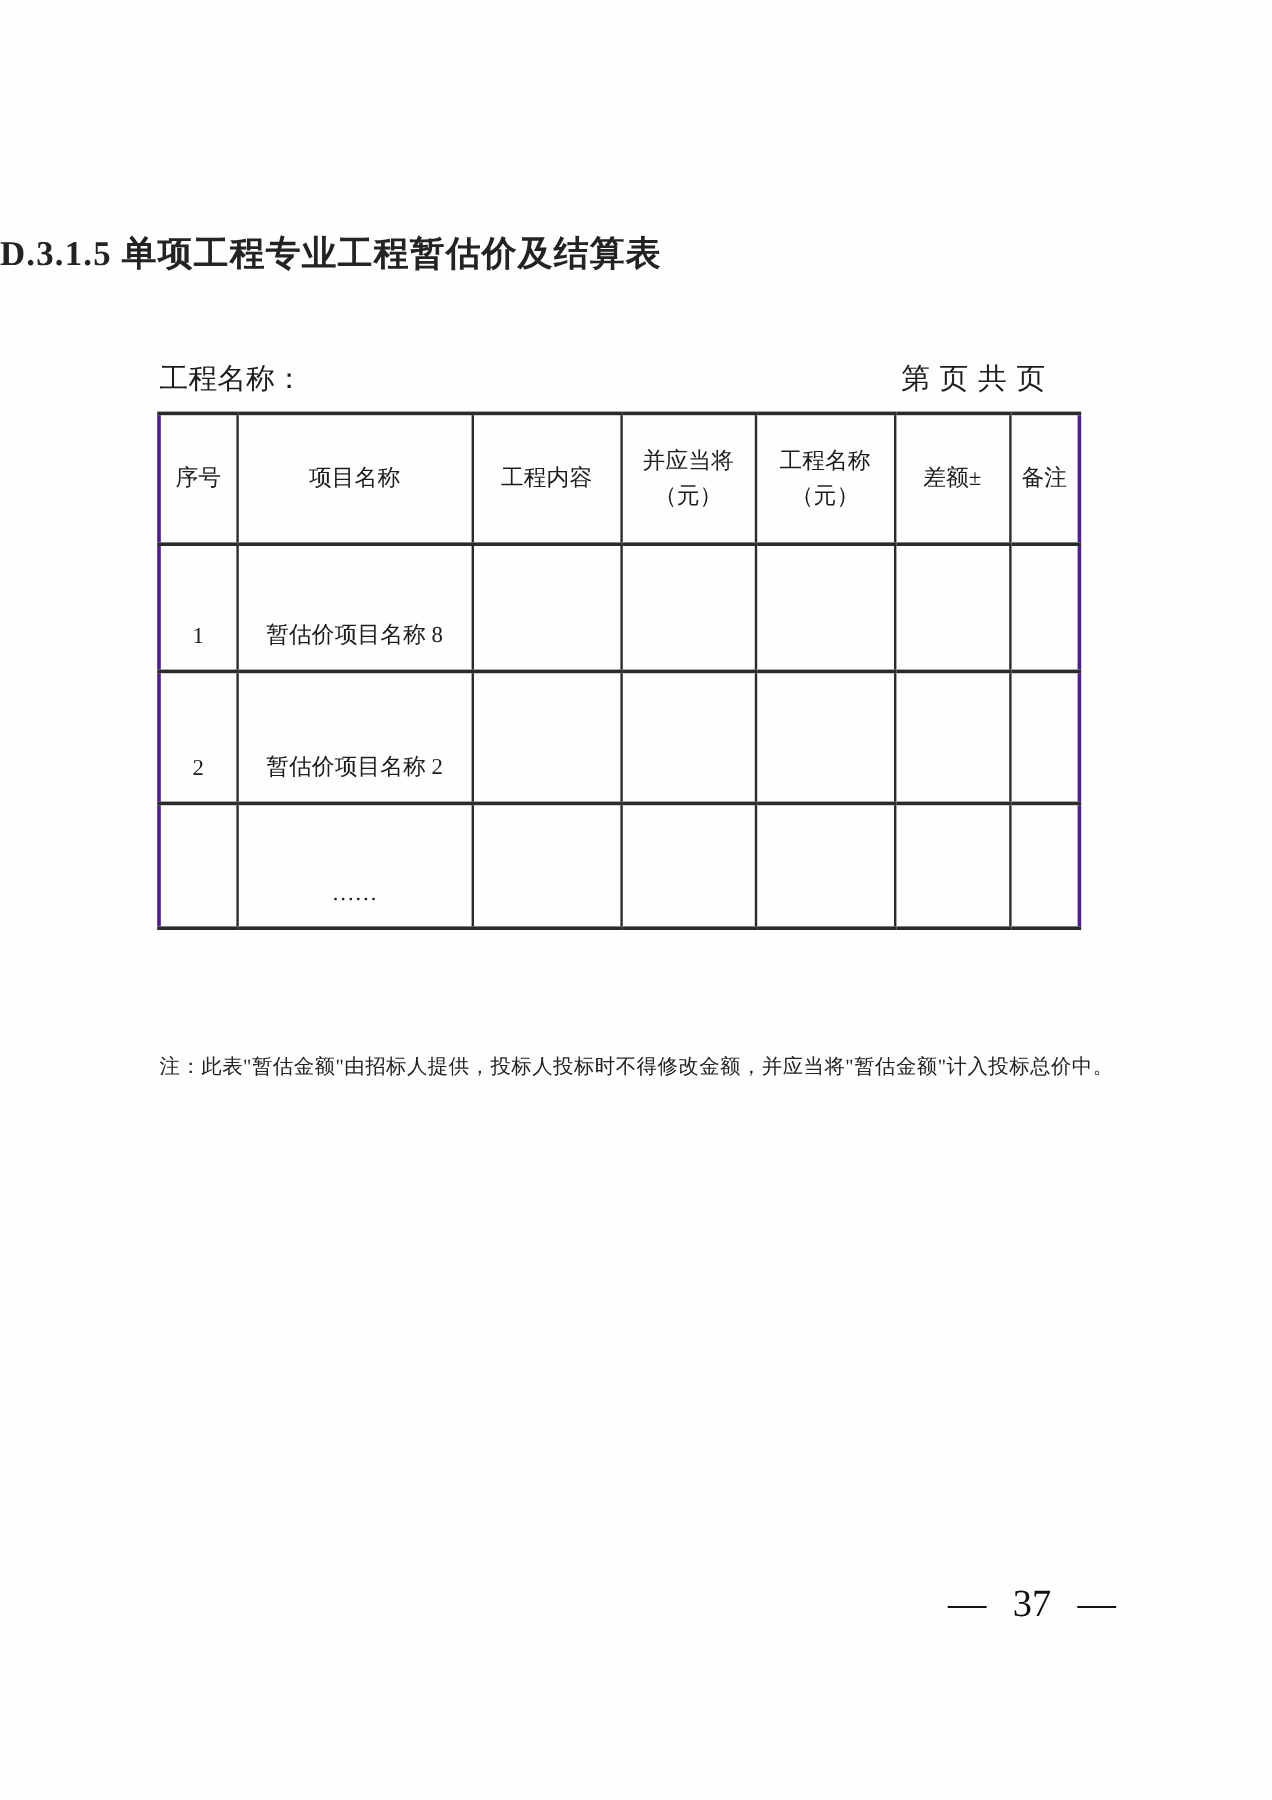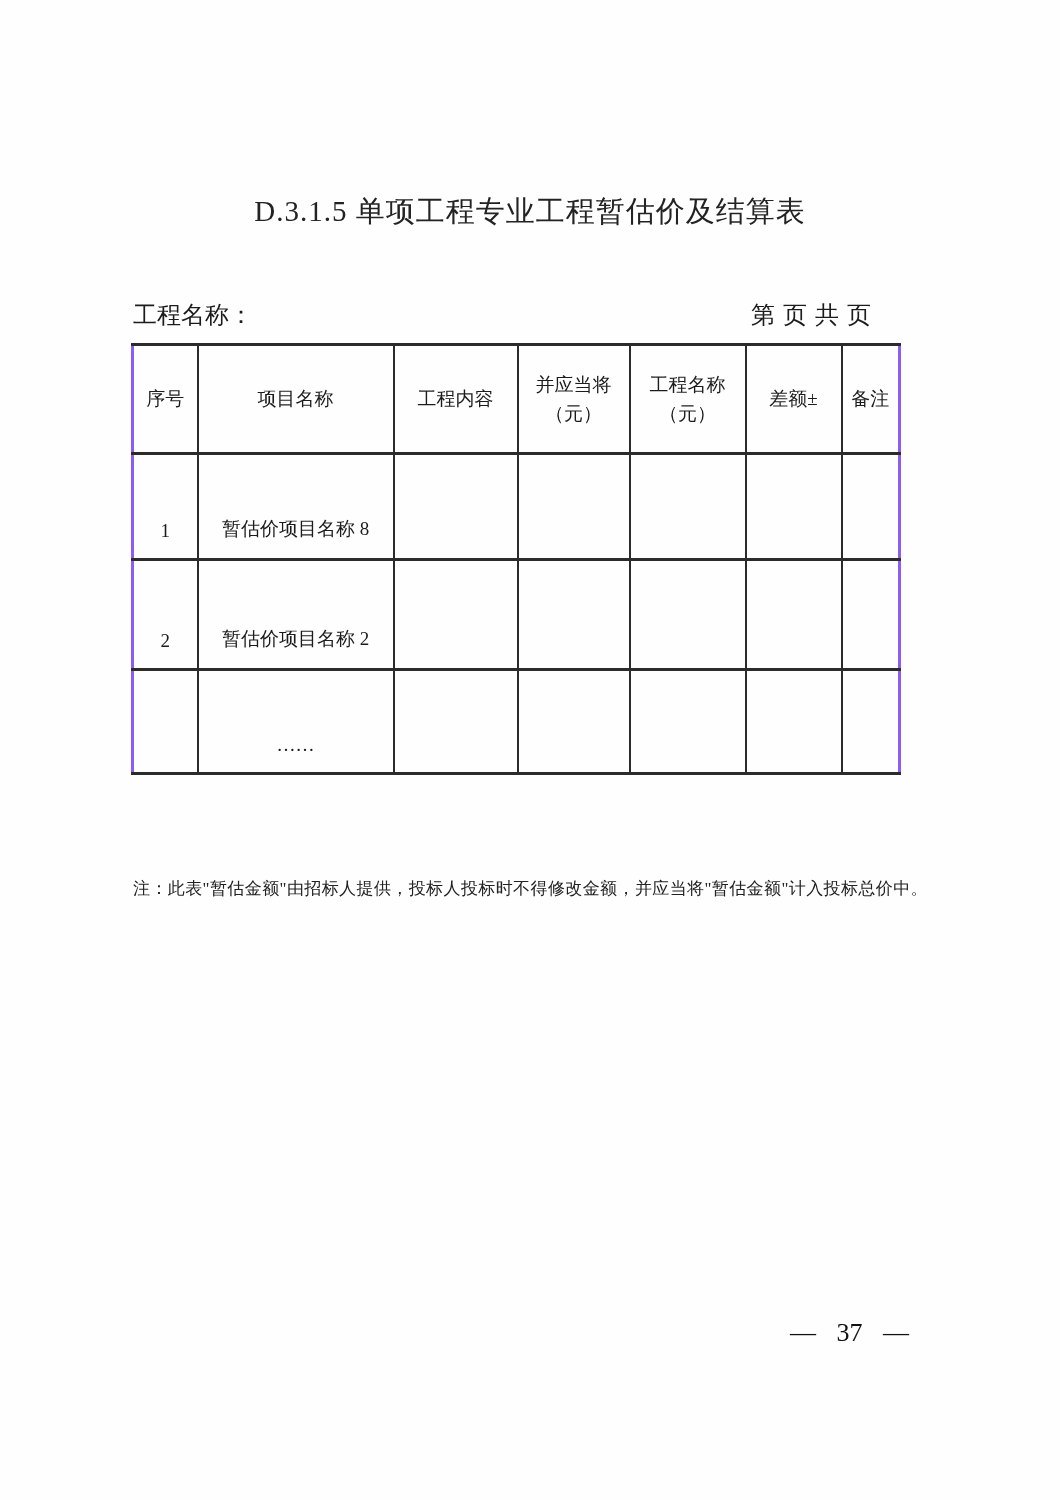--- a/index.html
+++ b/index.html
@@ -12,23 +12,22 @@
     font-family: "Liberation Serif", "DejaVu Serif", serif;
     color: #1c1c1c;
     margin: 0 auto;
     overflow: hidden;
   }
   .doc-title {
     position: absolute;
     top: 192px;
     left: 0;
     width: 100%;
-    text-align: center;
     font-size: 29px;
-    font-weight: normal;
+    font-weight: bold;
     letter-spacing: 1px;
     color: #232323;
   }
   .meta-row {
     position: absolute;
     top: 299px;
     left: 133px;
     width: 765px;
     display: flex;
     justify-content: space-between;
@@ -36,21 +35,21 @@
     font-size: 24px;
   }
   .meta-right { padding-right: 26px; letter-spacing: 1px; }
   table.main-table {
     position: absolute;
     top: 343px;
     left: 131px;
     width: 767px;
     border-collapse: collapse;
     table-layout: fixed;
-    border: 3px solid #8b5cf6;
+    border: 3px solid #4c1d95;
   }
   table.main-table td {
     border-left: 2px solid #2b2b2b;
     border-right: 2px solid #2b2b2b;
     border-top: 3px solid #2b2b2b;
     border-bottom: 3px solid #2b2b2b;
     text-align: center;
     font-size: 19px;
     color: #1c1c1c;
     overflow: hidden;
@@ -76,21 +75,21 @@
     left: 133px;
     font-size: 17px;
     white-space: nowrap;
     letter-spacing: 0.4px;
     color: #222;
   }
   .page-number {
     position: absolute;
     top: 1318px;
     left: 790px;
-    font-size: 26px;
+    font-size: 32px;
     word-spacing: 14px;
     color: #111;
   }
 </style>
 </head>
 <body>
 
 <div class="page">
 
   <div class="doc-title">D.3.1.5 单项工程专业工程暂估价及结算表</div>

